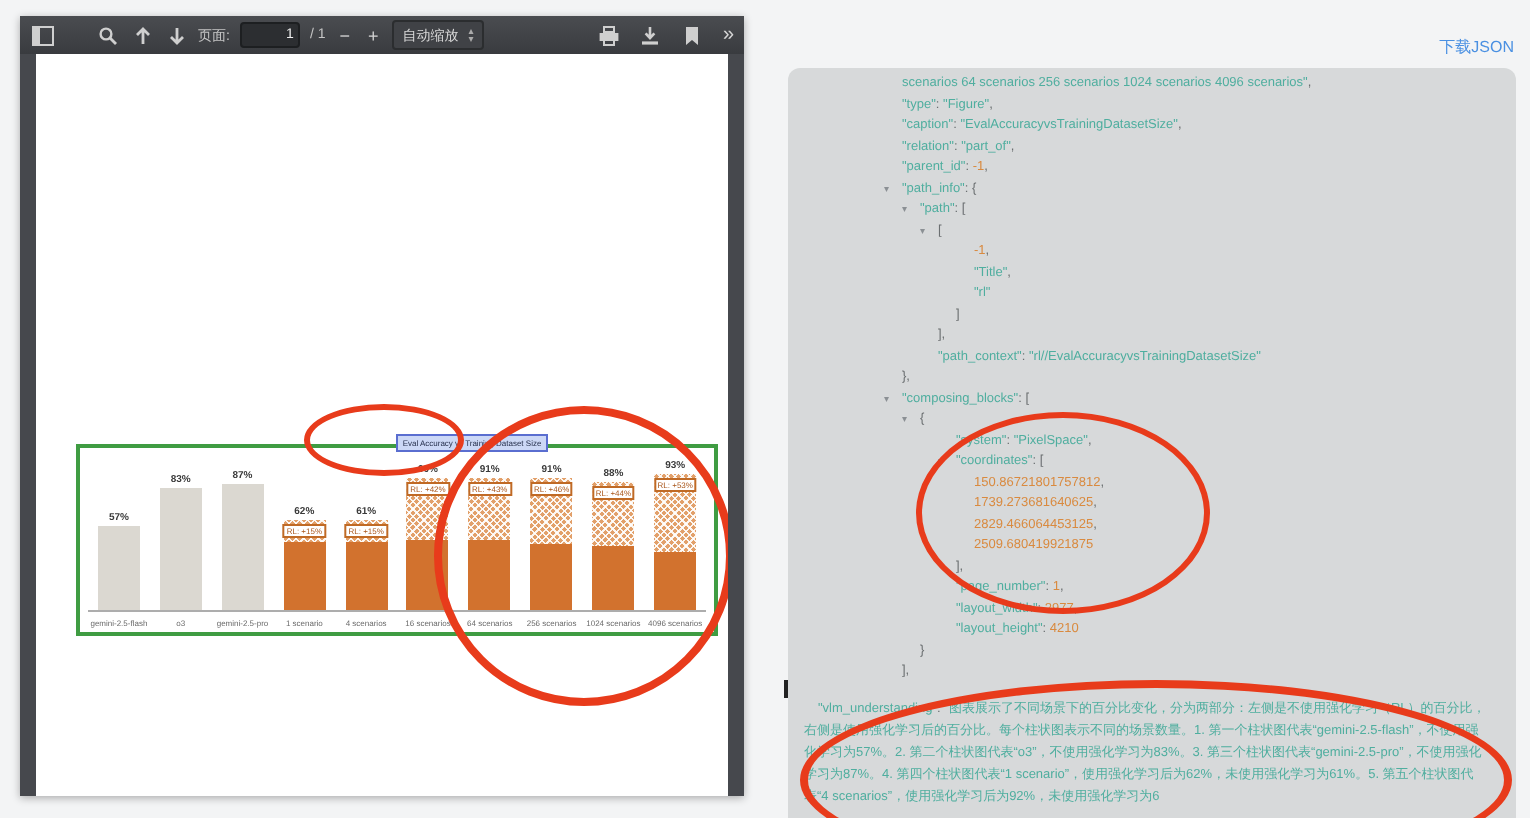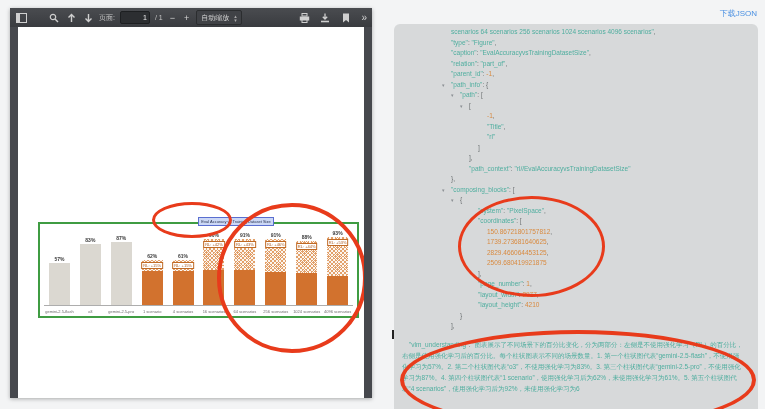--- a/index.html
+++ b/index.html
@@ -40,21 +40,21 @@
   .xlabel{flex:1;text-align:center;font-size:4px;color:#6a6a6a;line-height:12px;white-space:nowrap;overflow:hidden}
   .title-tag{position:absolute;left:180px;top:190px;width:76px;height:9px;background:#ccd8f6;border:1px solid #5a6ed0;
              font-size:4px;color:#26304d;display:flex;align-items:center;justify-content:center;z-index:3;white-space:nowrap;box-sizing:border-box}
 
   
   .ellipse{position:absolute;border-radius:50%;z-index:6;pointer-events:none}
   .e-thin{border:3.5px solid #e83b1b}
   .e-thick{border:4px solid #e83b1b}
 
   
-  .json-panel{position:absolute;left:380px;top:4px;width:385px;height:320px}
+  .json-panel{position:absolute;left:380px;top:14px;width:385px;height:320px}
   .dl-link{position:absolute;top:4px;right:8px;font-size:8px;color:#4a90e2;cursor:pointer}
   .json-box{position:absolute;left:14px;top:20px;right:7px;height:398px;background:#d7d9da;border-radius:6px;
             padding:3px 8px 0 0;overflow:hidden;box-sizing:border-box}
   .jline{font-size:6.5px;line-height:10.5px;white-space:nowrap;color:#555}
   .t-key,.t-str{color:#4fae9f}
   .t-num{color:#d98a3f}
   .t-punct{color:#6b6f71}
   .tri{color:#8b9094;font-size:5px;display:inline-block;width:9px;cursor:pointer}
   .vlm{margin-top:7px;padding-left:8px;padding-right:5px;font-size:6.5px;line-height:11px;
        white-space:normal;word-break:break-all;text-indent:7px;color:#4fae9f}

